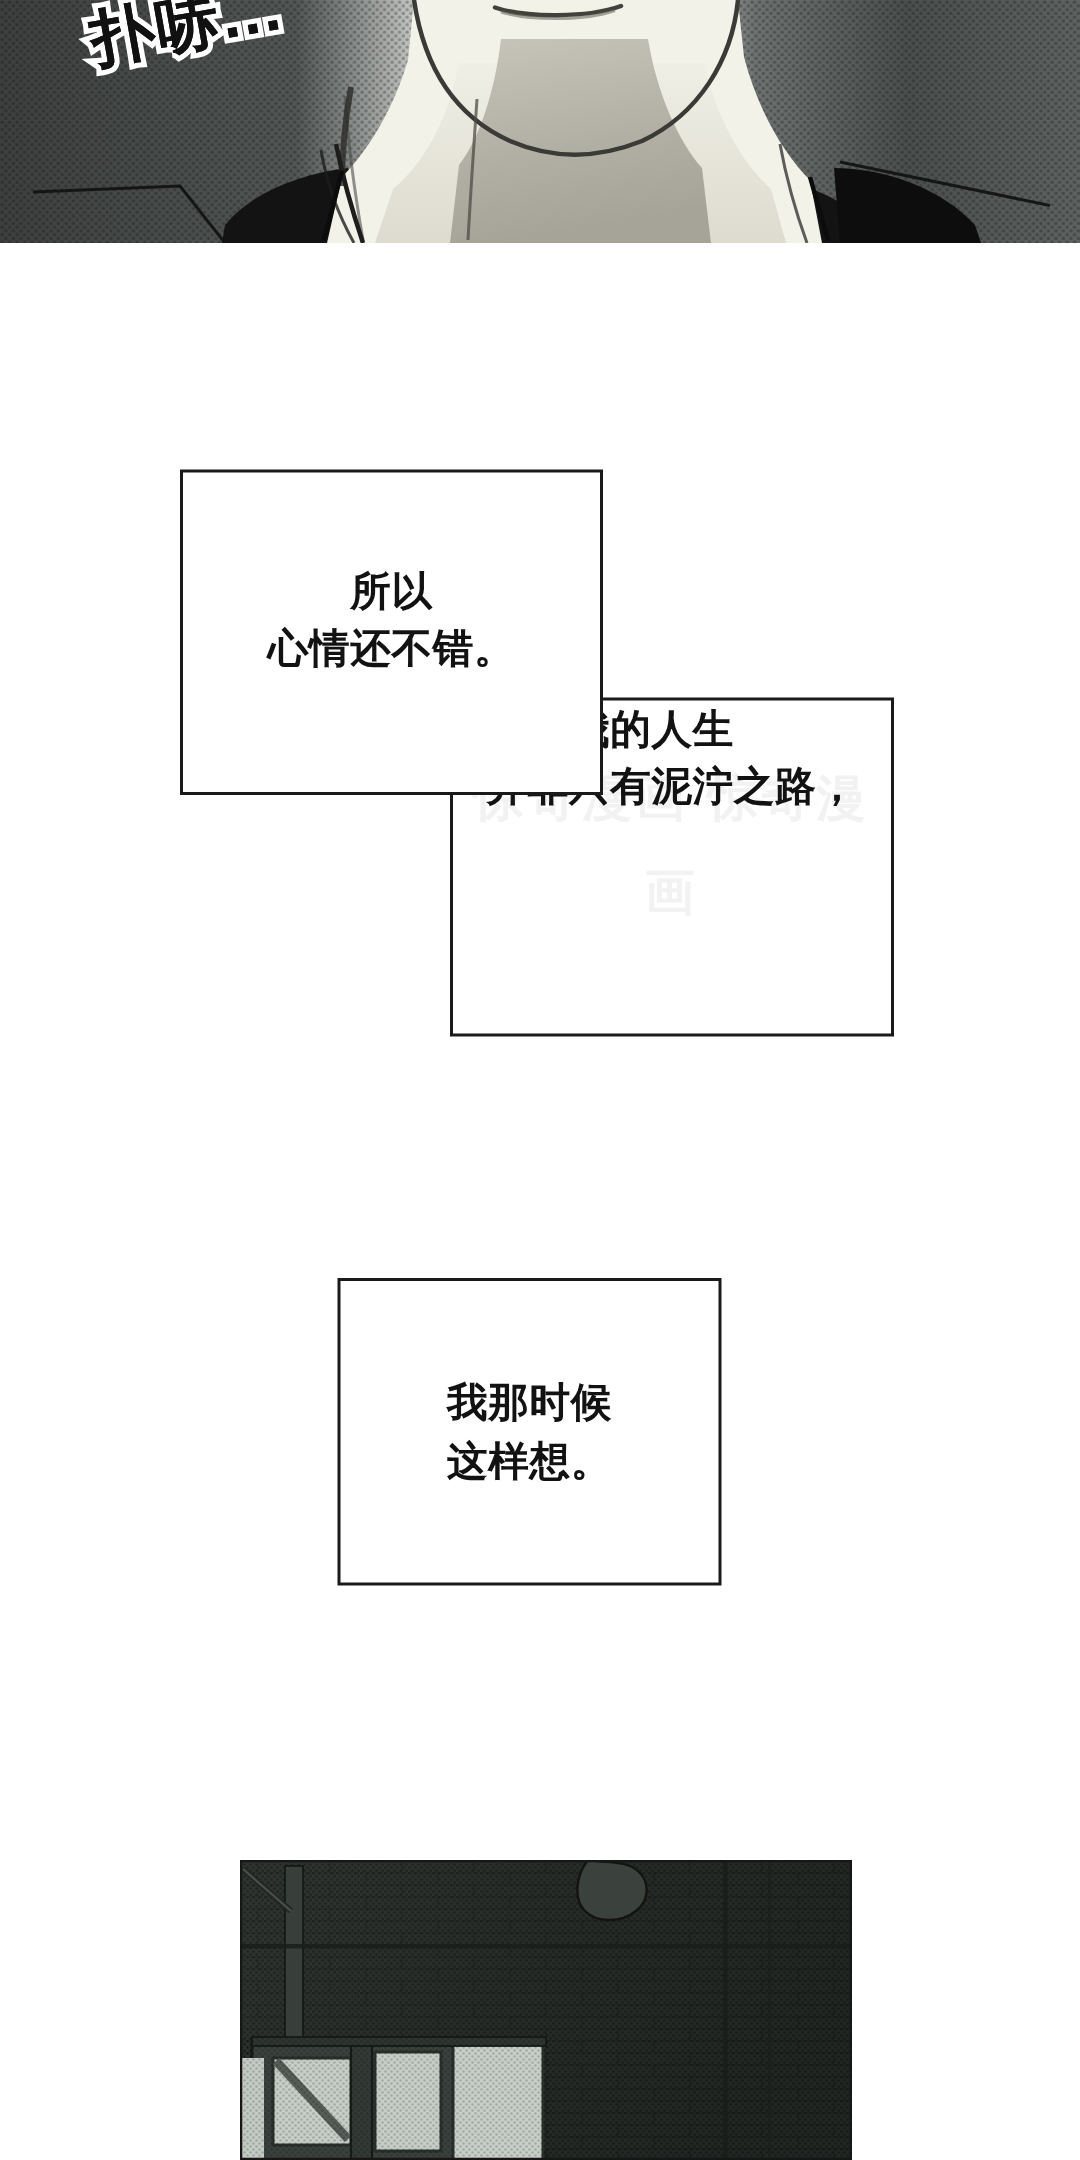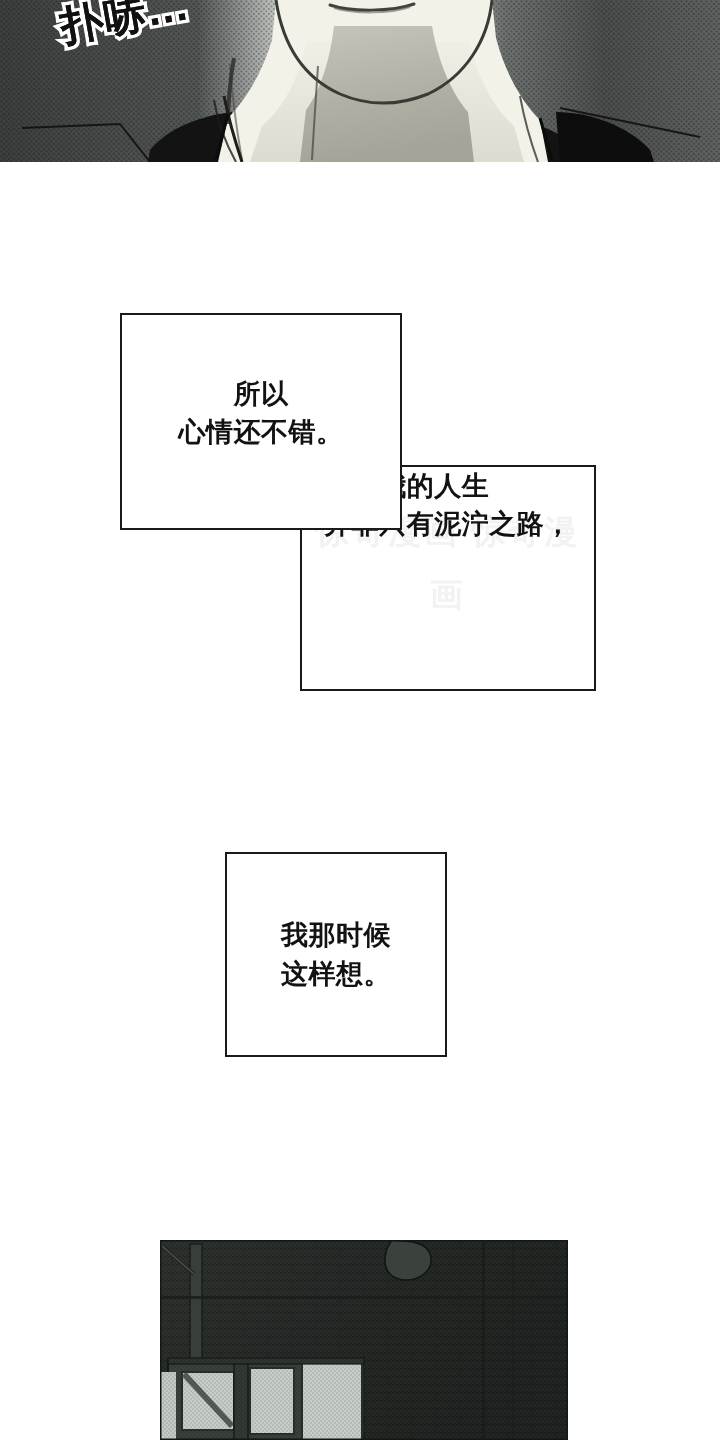--- a/index.html
+++ b/index.html
@@ -105,21 +105,21 @@
   .mask-overlap {
     position: absolute;
     background: #ffffff;
     z-index: 5;
   }
 
   
   #box3 {
     left: 225px;
     top: 852px;
-    width: 222px;
+    width: 256px;
     height: 205px;
     z-index: 2;
   }
 
   
   .watermark {
     position: absolute;
     left: 0;
     right: 0;
     top: 34px;

